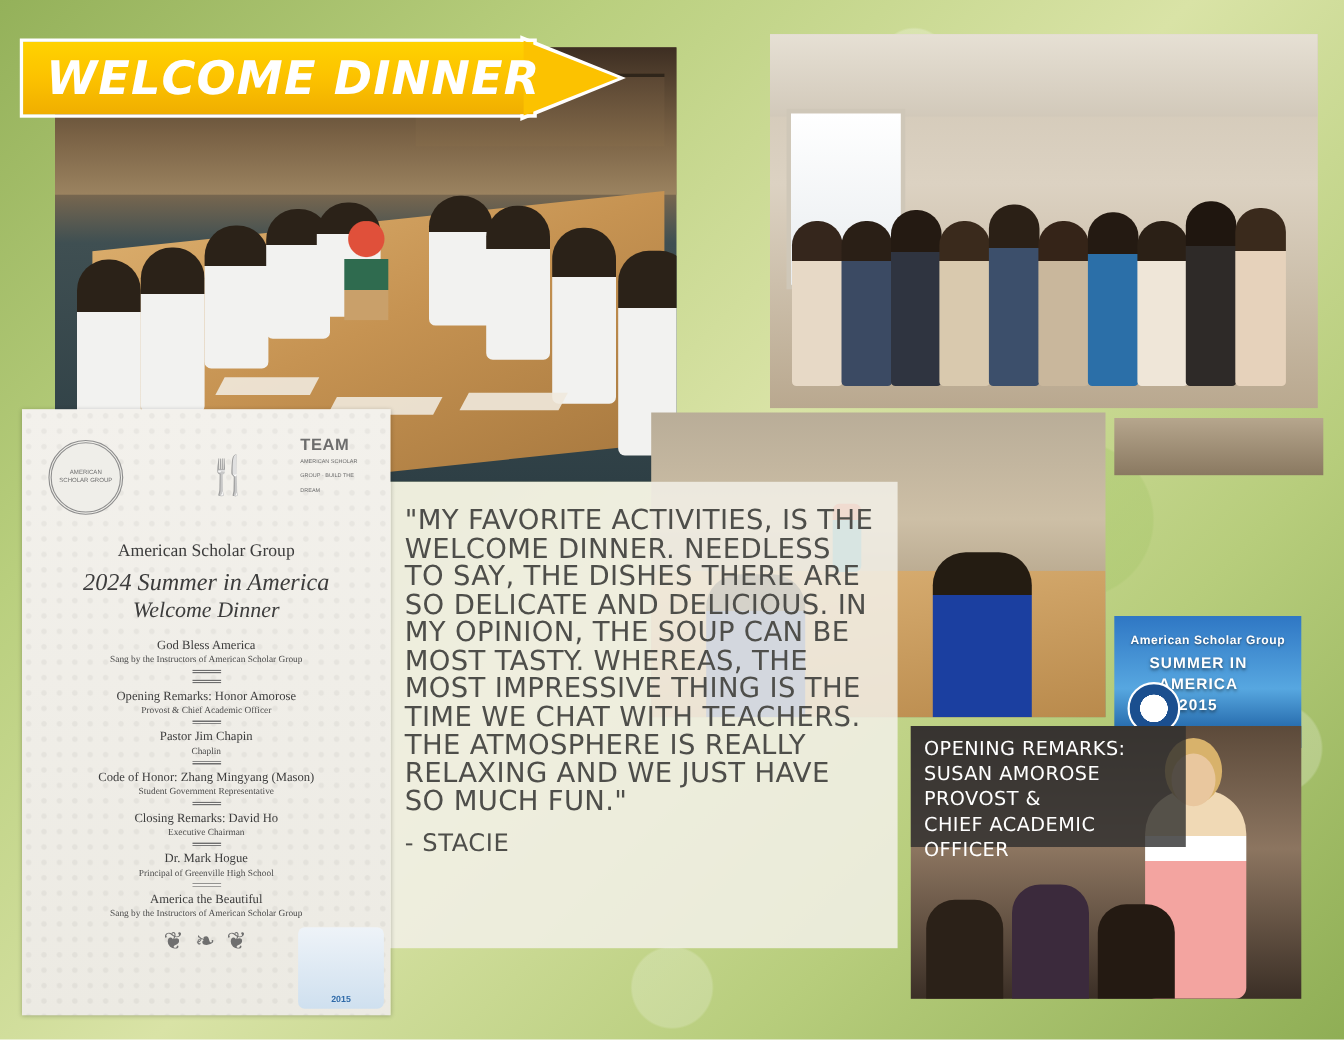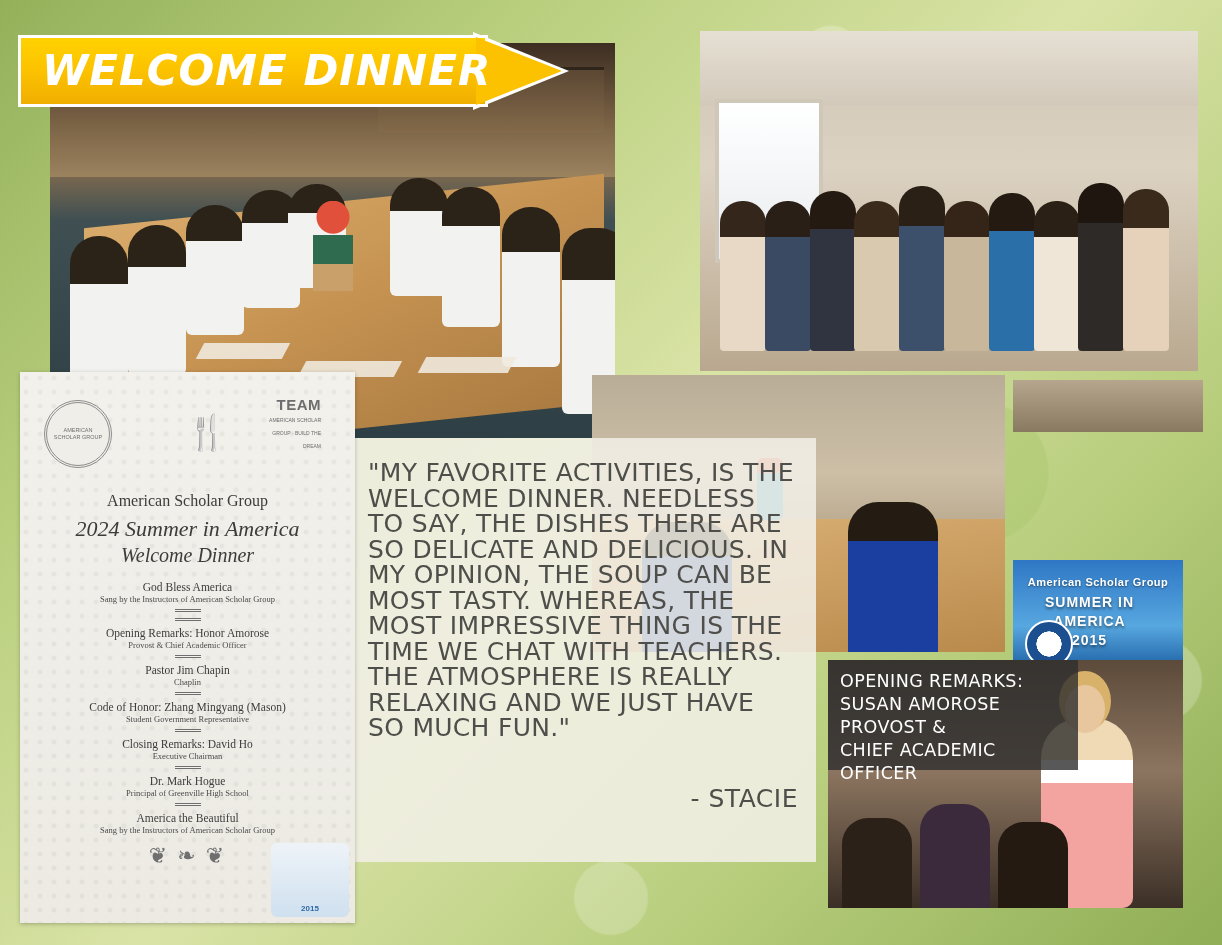--- a/index.html
+++ b/index.html
@@ -110,22 +110,22 @@
     position:absolute;left:350px;top:438px;width:466px;height:424px;
     background:rgba(242,240,232,0.86);
     padding:22px 18px 0 18px;box-sizing:border-box;
   }
   #quote-panel .qtext{
     font-family:"DejaVu Sans", sans-serif;
     font-size:25px;line-height:25.5px;letter-spacing:.3px;
     color:#4e4e4a;text-transform:uppercase;
   }
   #quote-panel .qauthor{
-    margin-top:43px;font-family:"DejaVu Sans", sans-serif;
-    font-size:25px;color:#4e4e4a;text-transform:uppercase;letter-spacing:.5px;text-align:right;
+    margin-top:14px;font-family:"DejaVu Sans", sans-serif;
+    font-size:22px;color:#4e4e4a;text-transform:uppercase;letter-spacing:.5px;
   }
 
   
   #program-card{
     position:absolute;left:20px;top:372px;width:335px;height:551px;
     background:
       radial-gradient(circle at 6px 6px, rgba(0,0,0,0.045) 0 2px, rgba(0,0,0,0) 3px) 0 0/14px 14px,
       linear-gradient(180deg,#f3f1ec,#eceae3);
     box-shadow:0 1px 4px rgba(0,0,0,.25);
     text-align:center;color:#3c3c3c;
@@ -134,22 +134,22 @@
   #program-card .seal-left{
     position:absolute;left:24px;top:28px;width:68px;height:68px;border-radius:50%;
     border:3px double #8d8d8d;background:#efeee9;color:#6f6f6f;font-size:5.5px;
     display:flex;align-items:center;justify-content:center;text-align:center;line-height:7px;padding:6px;box-sizing:border-box;
   }
   #program-card .crest{
     position:absolute;left:104px;top:8px;width:168px;height:104px;
     display:flex;align-items:center;justify-content:center;color:#6d6d6d;font-size:34px;
   }
   #program-card .team-badge{
-    position:absolute;right:34px;top:26px;width:58px;height:62px;color:#6d6d6d;
-    font-size:15px;font-weight:bold;letter-spacing:.5px;line-height:13px;text-align:right;
+    position:absolute;right:24px;top:26px;width:58px;height:62px;color:#6d6d6d;
+    font-size:15px;font-weight:bold;letter-spacing:.5px;line-height:13px;text-align:left;
   }
   #program-card .team-badge small{display:block;font-size:5px;font-weight:normal;letter-spacing:0;margin-top:3px;}
   #program-card .org{font-family:"Liberation Serif", serif;font-size:16px;margin-top:2px;}
   #program-card .year{font-family:"Liberation Serif", serif;font-style:italic;font-size:22px;margin-top:6px;}
   #program-card .sub{font-family:"Liberation Serif", serif;font-style:italic;font-size:20px;margin-top:2px;}
   #program-card .items{margin-top:14px;}
   #program-card .it{margin:0 0 4px 0;}
   #program-card .it .t{font-family:"Liberation Serif", serif;font-size:11.5px;}
   #program-card .it .d{font-family:"Liberation Serif", serif;font-size:8.5px;color:#4a4a4a;margin-top:1px;}
   #program-card .rule{width:26px;height:3px;margin:5px auto 6px auto;

